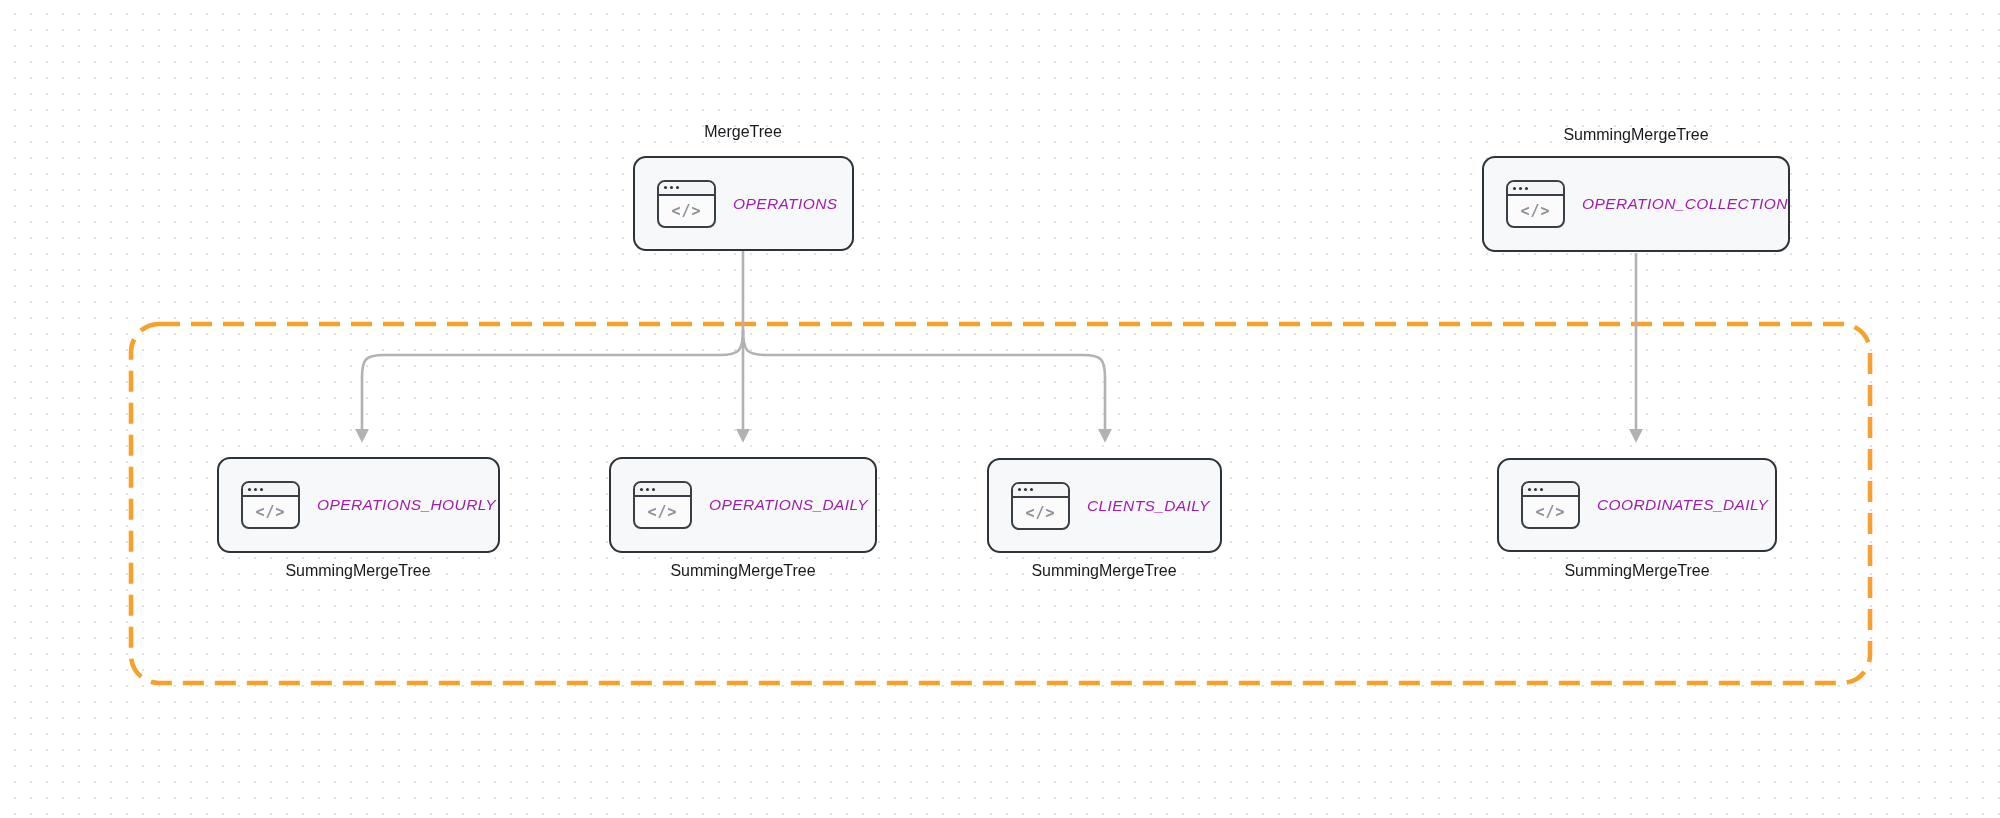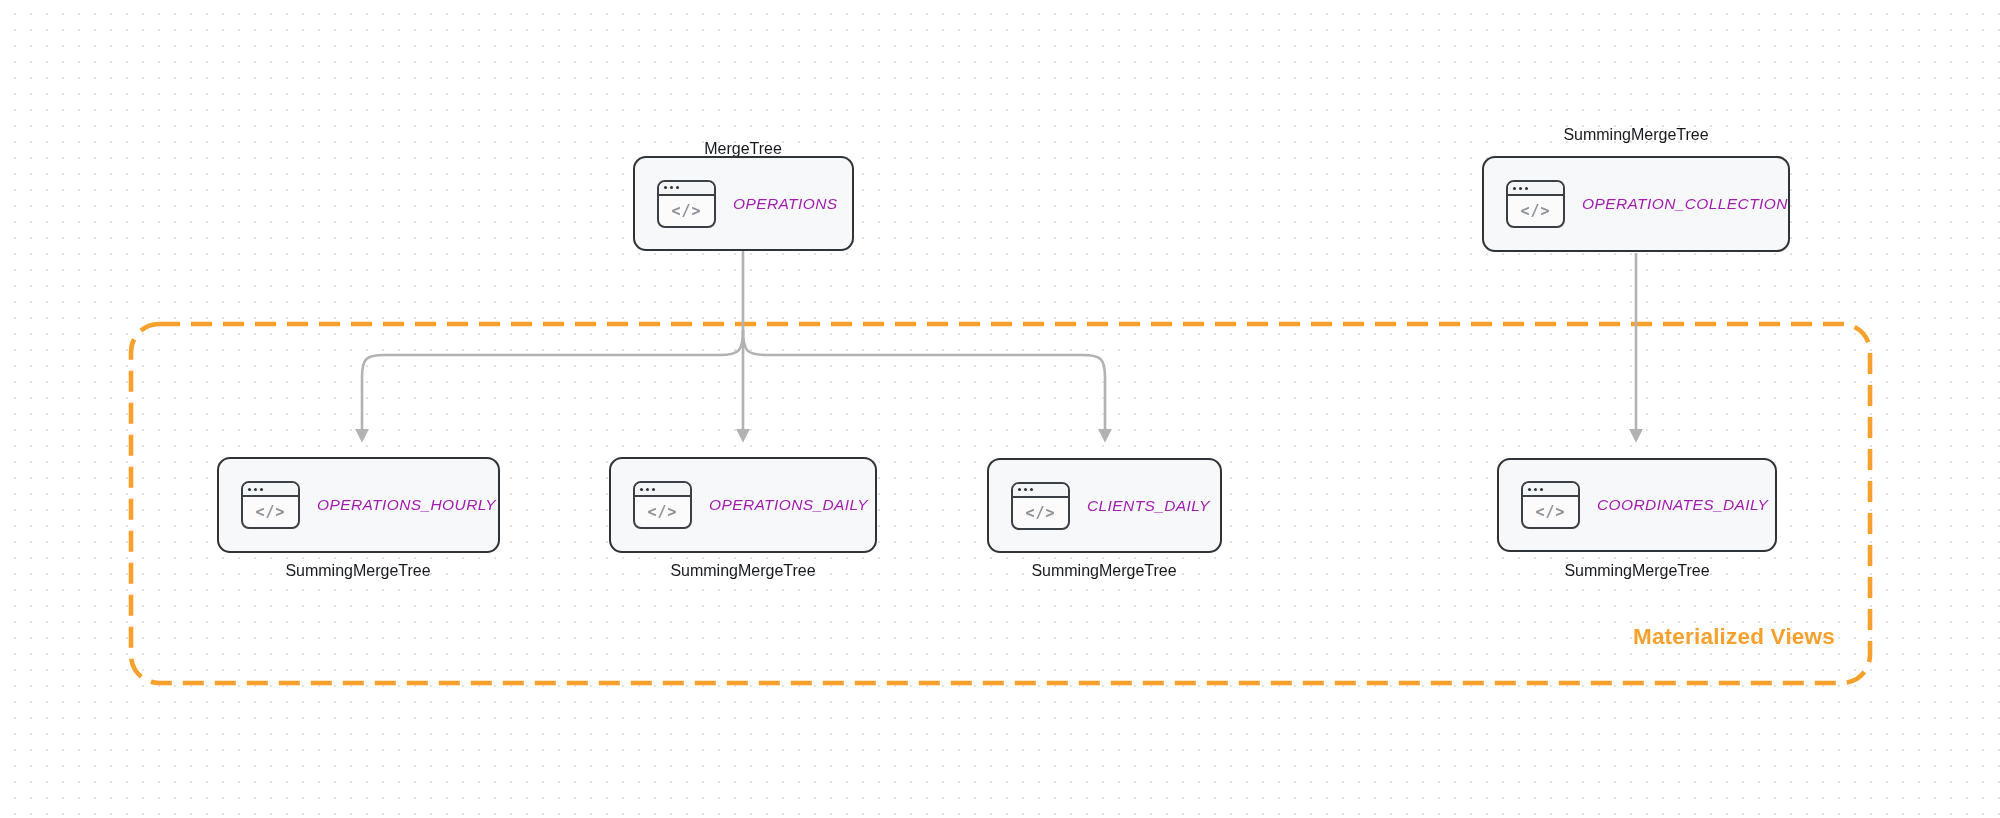--- a/index.html
+++ b/index.html
@@ -69,21 +69,21 @@
     </defs>
 
     <rect x="131" y="324" width="1739" height="359" rx="28" fill="none" stroke="#f7a12c" stroke-width="4.6" stroke-dasharray="21 11"></rect>
 
     <path d="M743,251 V430" fill="none" stroke="#b2b2b2" stroke-width="2.6" marker-end="url(#arrow)"></path>
     <path d="M743,330 C743,351 739,355 720,355 H384 C366,355 362,359 362,377 V430" fill="none" stroke="#b2b2b2" stroke-width="2.6" marker-end="url(#arrow)"></path>
     <path d="M743,330 C743,351 747,355 766,355 H1083 C1101,355 1105,359 1105,377 V430" fill="none" stroke="#b2b2b2" stroke-width="2.6" marker-end="url(#arrow)"></path>
     <path d="M1636,253 V430" fill="none" stroke="#b2b2b2" stroke-width="2.6" marker-end="url(#arrow)"></path>
   </svg>
 
-  <div class="engine-label" style="left:623px;top:140px;">MergeTree</div>
+  <div class="engine-label" style="left:623px;top:123px;">MergeTree</div>
   <div class="engine-label" style="left:1516px;top:126px;">SummingMergeTree</div>
   <div class="engine-label" style="left:238px;top:562px;">SummingMergeTree</div>
   <div class="engine-label" style="left:623px;top:562px;">SummingMergeTree</div>
   <div class="engine-label" style="left:984px;top:562px;">SummingMergeTree</div>
   <div class="engine-label" style="left:1517px;top:562px;">SummingMergeTree</div>
 
   <div class="node" style="left:633px;top:156px;width:221px;height:95px;">
     <div class="win-icon">
       <div class="win-top">
           <i></i>
@@ -148,15 +148,14 @@
       <div class="win-top">
           <i></i>
           <i></i>
           <i></i>
         </div>
       <div class="win-body">&lt;/&gt;</div>
     </div>
     <div class="node-title">COORDINATES_DAILY</div>
   </div>
 
-  <div class="group-label">Materialized Views</div>
 
 </div>
 
 </body></html>

